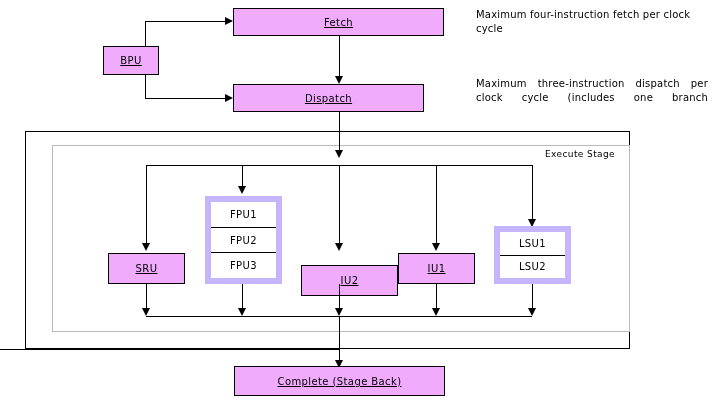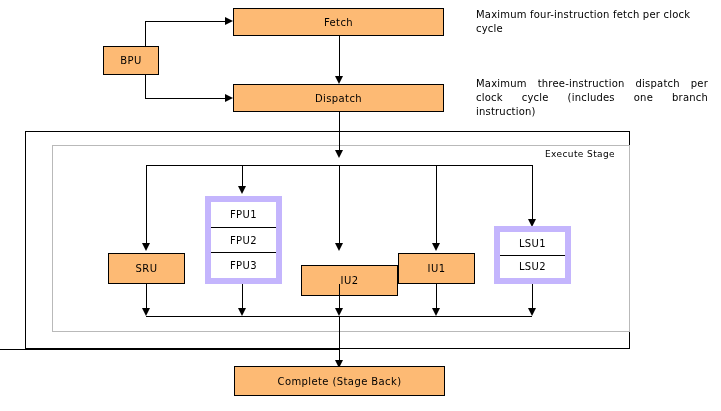--- a/index.html
+++ b/index.html
@@ -1,22 +1,22 @@
 <!DOCTYPE html>
 <html><head>
 <meta charset="utf-8">
 <title>Pipeline Block Diagram</title>
 <style>
   html,body{margin:0;padding:0;background:#ffffff;}
   body{font-family:"DejaVu Sans","Liberation Sans",sans-serif;}
   #stage{position:relative;width:721px;height:411px;background:#ffffff;overflow:hidden;}
 
-  .box{position:absolute;border:1px solid #000000;background:#fdba74;
+  .box{position:absolute;border:1px solid #000000;background:#f0abfc;
        display:flex;align-items:center;justify-content:center;
-       font-size:10px;color:#000000;box-sizing:border-box;letter-spacing:.4px;}
+       font-size:10px;color:#000000;box-sizing:border-box;letter-spacing:.4px;text-decoration:underline;}
 
   .group-outer{position:absolute;border:1px solid #000000;background:transparent;box-sizing:border-box;}
   .group-inner{position:absolute;border:1px solid #b9b9b9;background:transparent;box-sizing:border-box;}
 
   .stack{position:absolute;border:6px solid #c4b5fd;background:#ffffff;box-sizing:border-box;
          display:flex;flex-direction:column;}
   .stack .cell{flex:1 1 0;display:flex;align-items:center;justify-content:center;
          font-size:10px;color:#000000;letter-spacing:.4px;box-sizing:border-box;}
   .stack .cell + .cell{border-top:1px solid #000000;}
 
@@ -39,21 +39,21 @@
 </style>
 </head>
 <body>
 
 <div id="stage">
 
   <div class="box" style="left:233px;top:8px;width:211px;height:28px;">
     <span>Fetch</span>
   </div>
 
-  <div class="box" style="left:233px;top:84px;width:211px;height:28px;">
+  <div class="box" style="left:233px;top:84px;width:191px;height:28px;">
     <span>Dispatch</span>
   </div>
 
   <div class="box" style="left:103px;top:46px;width:56px;height:29px;">
     <span>BPU</span>
   </div>
 
   <div class="vline" style="left:145px;top:21px;height:25px;"></div>
   <div class="hline" style="left:145px;top:21px;width:80px;"></div>
   <div class="arrow-right" style="left:225px;top:17px;"></div>
@@ -151,17 +151,16 @@
   </div>
 
   <div class="note" style="left:476px;top:8px;width:230px;">
     <span>Maximum four-instruction fetch per</span>
     <span>clock cycle</span>
   </div>
 
   <div class="note just" style="left:476px;top:77px;width:232px;">
     <span class="j">Maximum three-instruction dispatch per</span>
     <span class="j">clock cycle (includes one branch</span>
-    <span>instruction)</span>
   </div>
 
 
 </div>
 
 </body></html>

